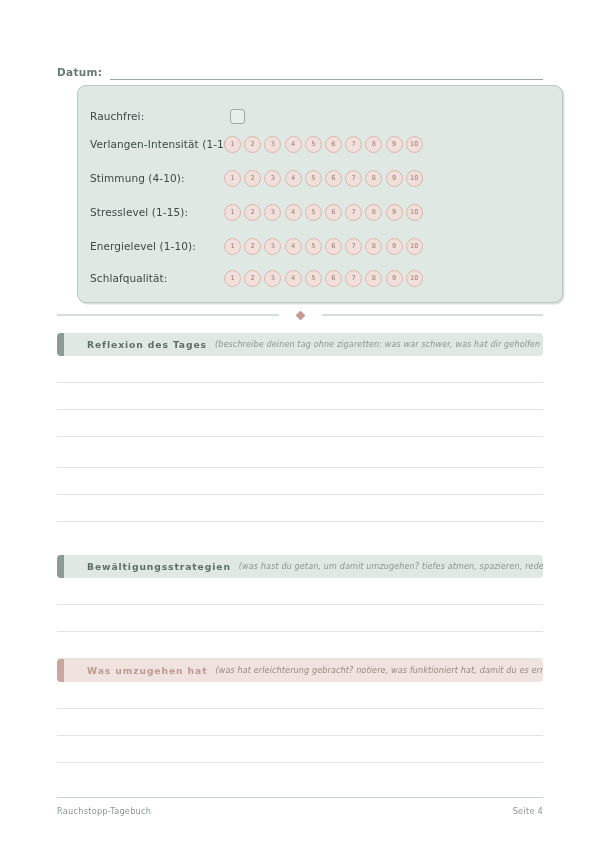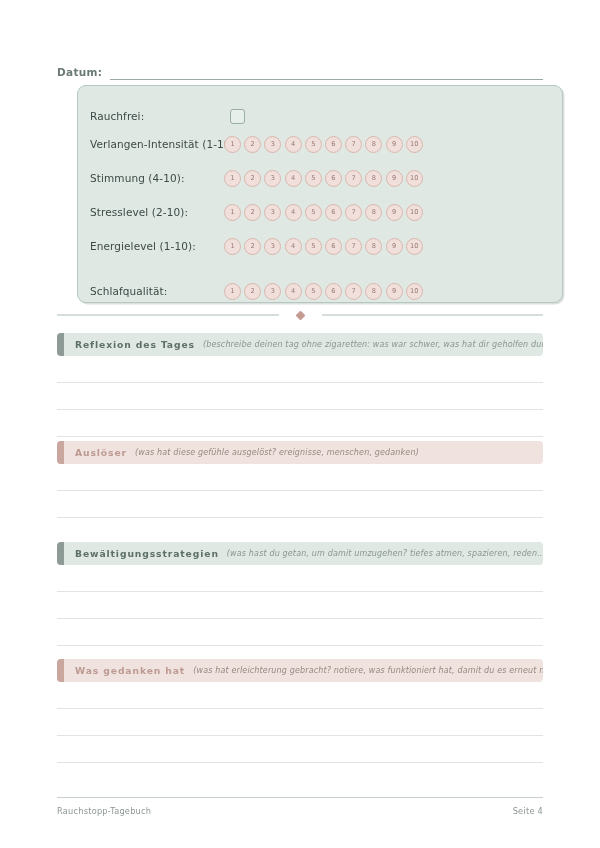--- a/index.html
+++ b/index.html
@@ -139,21 +139,21 @@
     position: absolute;
     left: 57px;
     width: 486px;
   }
   .section-header {
     position: relative;
     height: 23px;
     border-radius: 4px;
     display: flex;
     align-items: center;
-    padding-left: 18px;
+    padding-left: 30px;
     box-sizing: border-box;
     overflow: hidden;
     white-space: nowrap;
   }
   .section-header.green { background: #dfe8e3; }
   .section-header.pink  { background: #f0e3df; }
   .accent {
     position: absolute;
     left: 0;
     top: -2px;
@@ -247,21 +247,21 @@
           <div class="bubble">4</div>
           <div class="bubble">5</div>
           <div class="bubble">6</div>
           <div class="bubble">7</div>
           <div class="bubble">8</div>
           <div class="bubble">9</div>
           <div class="bubble">10</div>
         </div>
       </div>
       <div class="metric-row" style="top: 113px;">
-        <div class="metric-label">Stresslevel (2-10):</div>
+        <div class="metric-label">Stresslevel (1-15):</div>
         <div class="scale">
           <div class="bubble">1</div>
           <div class="bubble">2</div>
           <div class="bubble">3</div>
           <div class="bubble">4</div>
           <div class="bubble">5</div>
           <div class="bubble">6</div>
           <div class="bubble">7</div>
           <div class="bubble">8</div>
           <div class="bubble">9</div>
@@ -276,21 +276,21 @@
           <div class="bubble">3</div>
           <div class="bubble">4</div>
           <div class="bubble">5</div>
           <div class="bubble">6</div>
           <div class="bubble">7</div>
           <div class="bubble">8</div>
           <div class="bubble">9</div>
           <div class="bubble">10</div>
         </div>
       </div>
-      <div class="metric-row" style="top: 192px;">
+      <div class="metric-row" style="top: 179px;">
         <div class="metric-label">Schlafqualität:</div>
         <div class="scale">
           <div class="bubble">1</div>
           <div class="bubble">2</div>
           <div class="bubble">3</div>
           <div class="bubble">4</div>
           <div class="bubble">5</div>
           <div class="bubble">6</div>
           <div class="bubble">7</div>
           <div class="bubble">8</div>
@@ -316,53 +316,48 @@
         <div class="write-lines">
           <div class="wline-gap"></div>
           <div class="wline"></div>
           <div class="wline-gap"></div>
           <div class="wline"></div>
           <div class="wline-gap"></div>
           <div class="wline"></div>
         </div>
       </div>
       <div class="section" style="top: 441px;">
-        <div class="section-header pink">
-          <span class="accent pink"></span>
-          <span class="sec-title pink">Auslöser</span>
-          <span class="sec-hint">(was hat diese gefühle ausgelöst? ereignisse, menschen, gedanken)</span>
-        </div>
         <div class="write-lines">
           <div class="wline-gap"></div>
           <div class="wline"></div>
           <div class="wline-gap"></div>
           <div class="wline"></div>
           <div class="wline-gap"></div>
           <div class="wline"></div>
         </div>
       </div>
-      <div class="section" style="top: 542px;">
+      <div class="section" style="top: 555px;">
         <div class="section-header green">
           <span class="accent green"></span>
           <span class="sec-title green">Bewältigungsstrategien</span>
           <span class="sec-hint">(was hast du getan, um damit umzugehen? tiefes atmen, spazieren, reden...)</span>
         </div>
         <div class="write-lines">
           <div class="wline-gap"></div>
           <div class="wline"></div>
           <div class="wline-gap"></div>
           <div class="wline"></div>
           <div class="wline-gap"></div>
           <div class="wline"></div>
         </div>
       </div>
       <div class="section" style="top: 659px;">
         <div class="section-header pink">
           <span class="accent pink"></span>
-          <span class="sec-title pink">Was gedanken hat</span>
+          <span class="sec-title pink">Was umzugehen hat</span>
           <span class="sec-hint">(was hat erleichterung gebracht? notiere, was funktioniert hat, damit du es erneut nut...</span>
         </div>
         <div class="write-lines">
           <div class="wline-gap"></div>
           <div class="wline"></div>
           <div class="wline-gap"></div>
           <div class="wline"></div>
           <div class="wline-gap"></div>
           <div class="wline"></div>
         </div>

